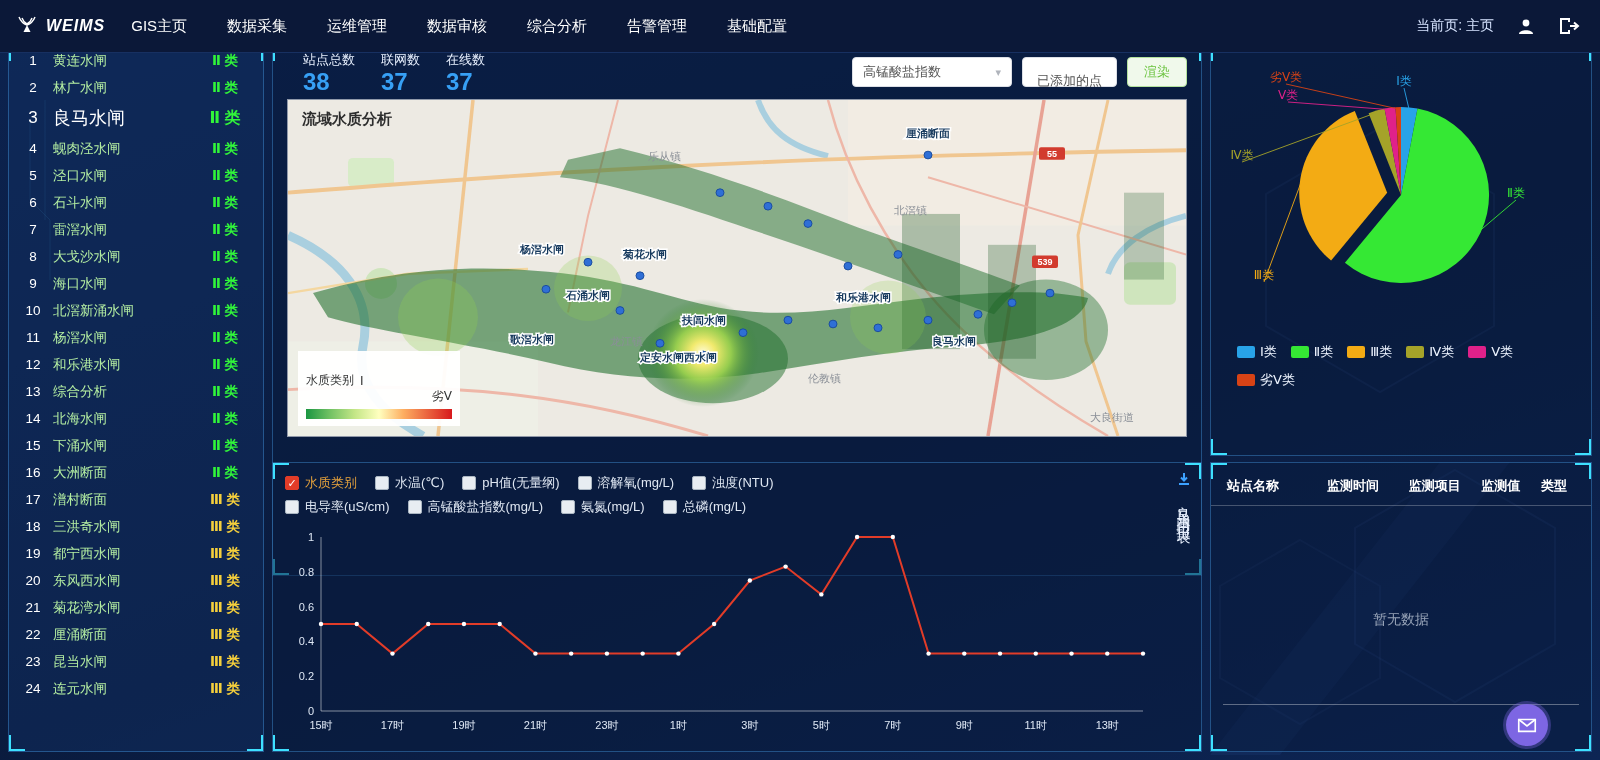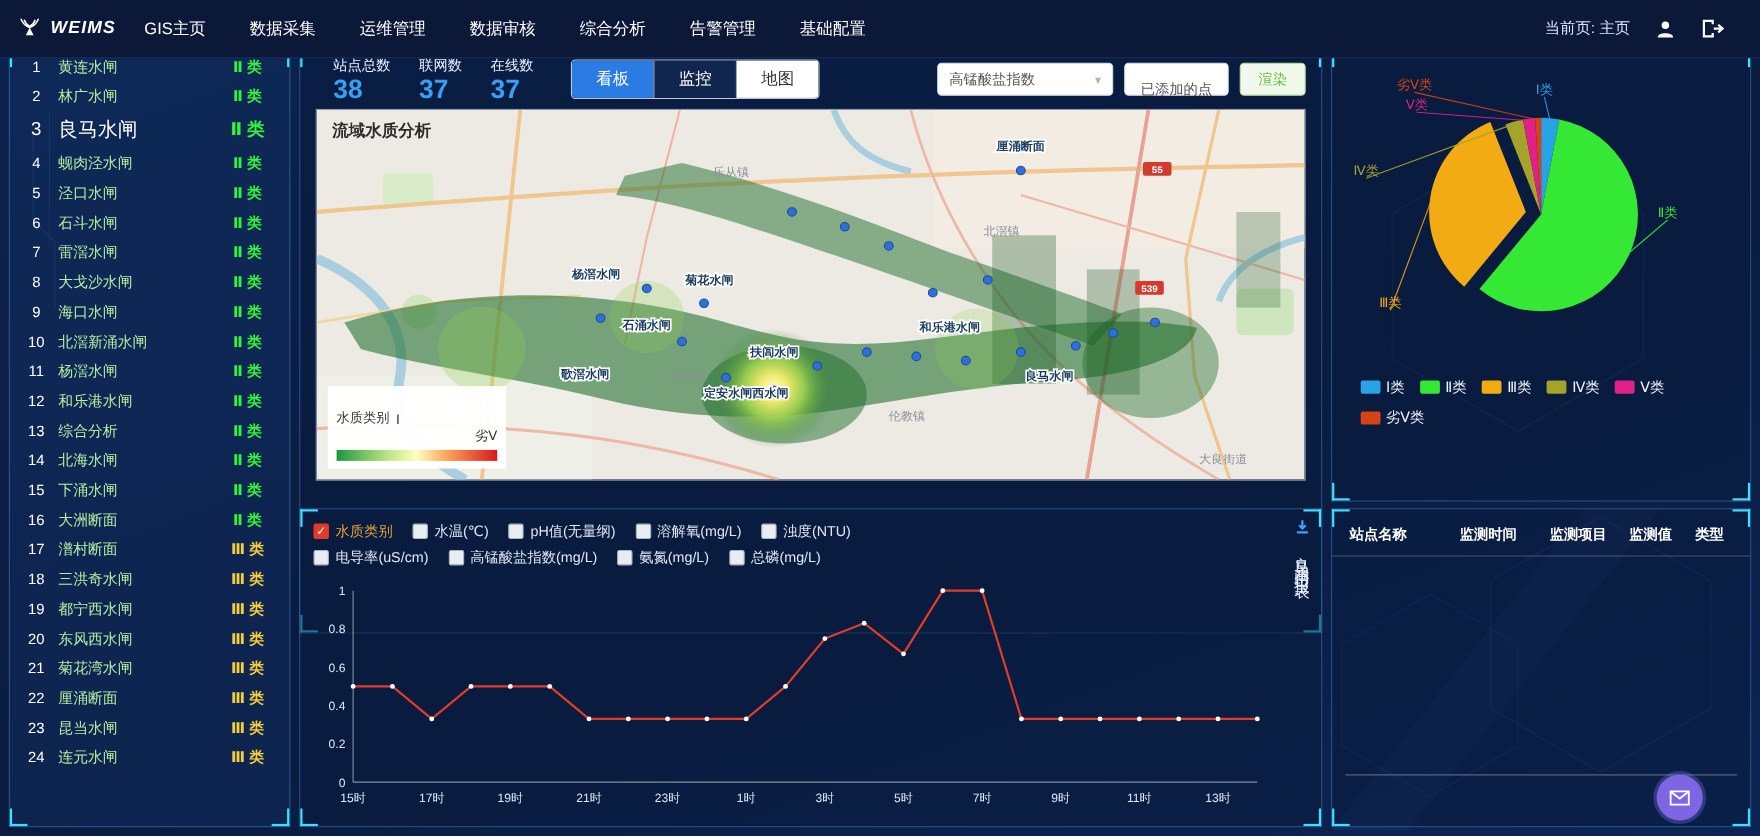--- a/index.html
+++ b/index.html
@@ -11,21 +11,21 @@
   }
   .bg-deco { position:absolute; inset:0; z-index:0; pointer-events:none; }
 
   
   .navbar { position:absolute; top:0; left:0; width:1600px; height:53px; background:#0b1838;
     display:flex; align-items:center; z-index:3; border-bottom:1px solid rgba(60,120,220,.25); }
   .logo { display:flex; align-items:center; gap:6px; padding:0 26px 0 14px; cursor:pointer; }
   .logo-text { font-weight:bold; font-style:italic; font-size:16px; letter-spacing:1px; }
   .nav-items { display:flex; gap:40px; }
   .nav-item { font-size:15px; color:#fff; cursor:pointer; white-space:nowrap; }
-  .nav-right { margin-left:auto; display:flex; align-items:flex-start; gap:22px; padding-right:32px; }
+  .nav-right { margin-left:auto; display:flex; align-items:flex-start; gap:22px; padding-right:20px; }
   .current-page { font-size:14px; color:#d7e4ff; }
   .icon-btn { background:none; border:none; cursor:pointer; display:flex; align-items:center; }
 
   
   .panel { position:absolute; z-index:1; border:1px solid rgba(72,160,235,.40);
     background-color:rgba(10,27,62,.55);
     background-image:
       linear-gradient(#3ee0ff,#3ee0ff),linear-gradient(#3ee0ff,#3ee0ff),
       linear-gradient(#3ee0ff,#3ee0ff),linear-gradient(#3ee0ff,#3ee0ff),
       linear-gradient(#3ee0ff,#3ee0ff),linear-gradient(#3ee0ff,#3ee0ff),
@@ -304,25 +304,20 @@
      <div class="stat-value">38</div>
    </div>
         <div class="stat">
      <div class="stat-label">联网数</div>
      <div class="stat-value">37</div>
    </div>
         <div class="stat">
      <div class="stat-label">在线数</div>
      <div class="stat-value">37</div>
    </div>
-      </div>
-    <div class="tab-group">
-        <div class="tab primary">看板</div>
-        <div class="tab dark">监控</div>
-        <div class="tab light">地图</div>
       </div>
     <div class="controls">
       <div class="select">
         <span>高锰酸盐指数</span>
         <span class="caret">▾</span>
       </div>
       <button class="btn-white">已添加的点</button>
       <button class="btn-render">渲染</button>
     </div>
   </div>
@@ -568,20 +563,21 @@
 </div>
 
 <div class="panel right-bottom">
   <div class="tbl-head">
       <div class="th">站点名称</div>
       <div class="th">监测时间</div>
       <div class="th">监测项目</div>
       <div class="th">监测值</div>
       <div class="th">类型</div>
     </div>
+  <div class="tbl-empty">暂无数据</div>
   <div class="tbl-footer-line"></div>
 </div>
 
 <button class="fab">
   <svg width="22" height="20" viewBox="0 0 24 20">
     <path d="M3,4 h18 v13 h-18 Z" stroke="#fff" fill="none" stroke-width="1.8"></path>
     <path d="M3,4 L12,11 L21,4" stroke="#fff" fill="none" stroke-width="1.8"></path>
   </svg>
 </button>
 

